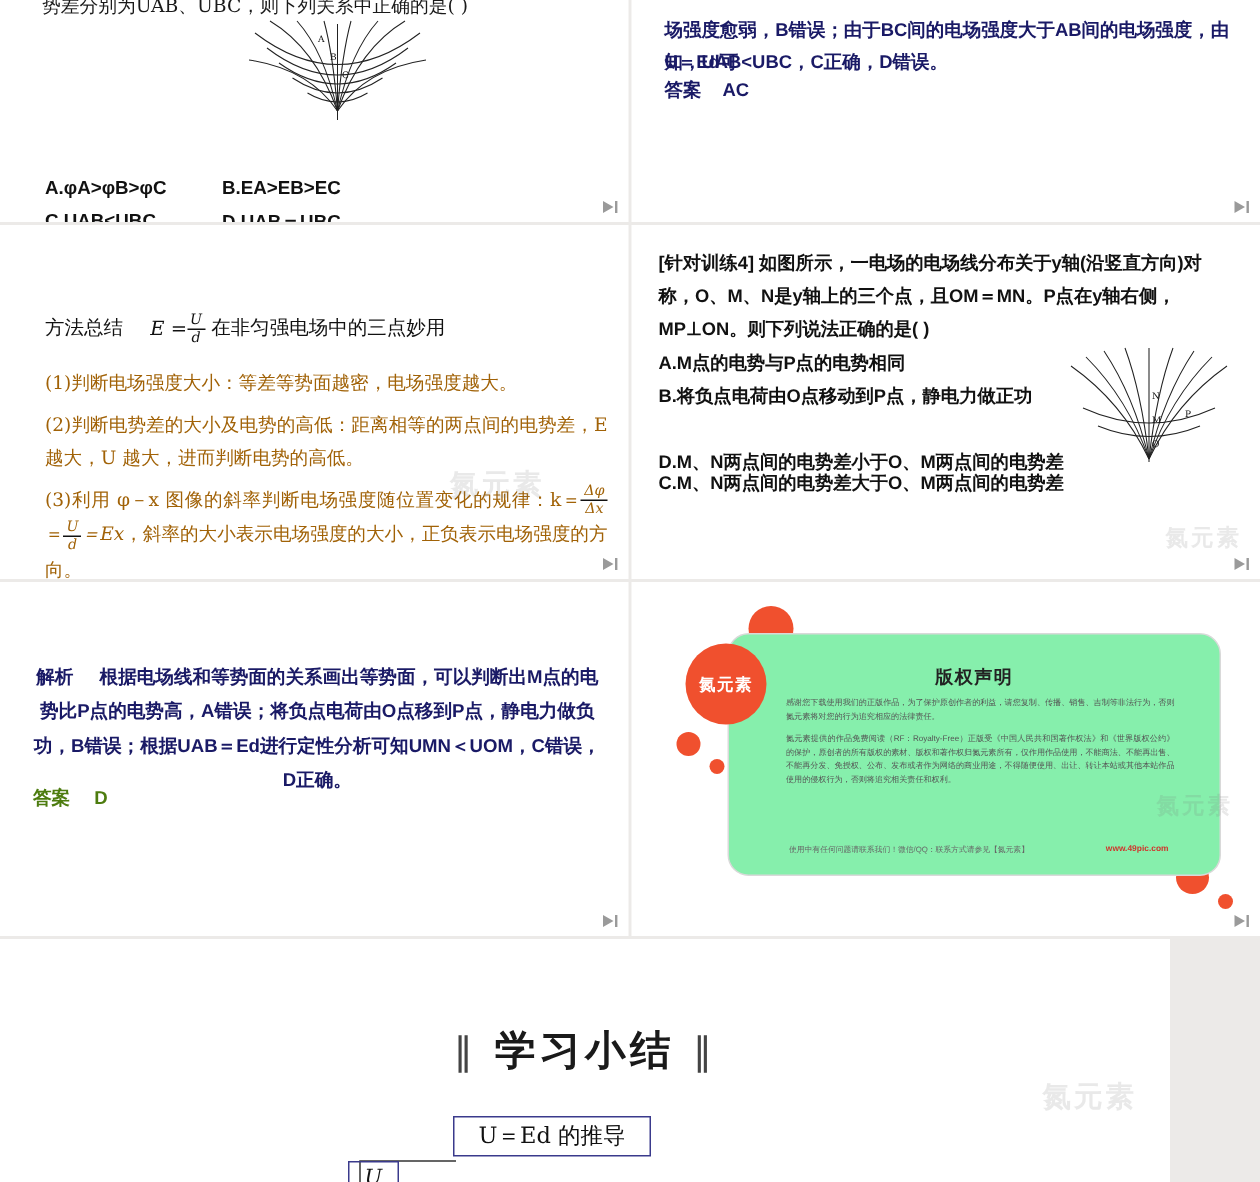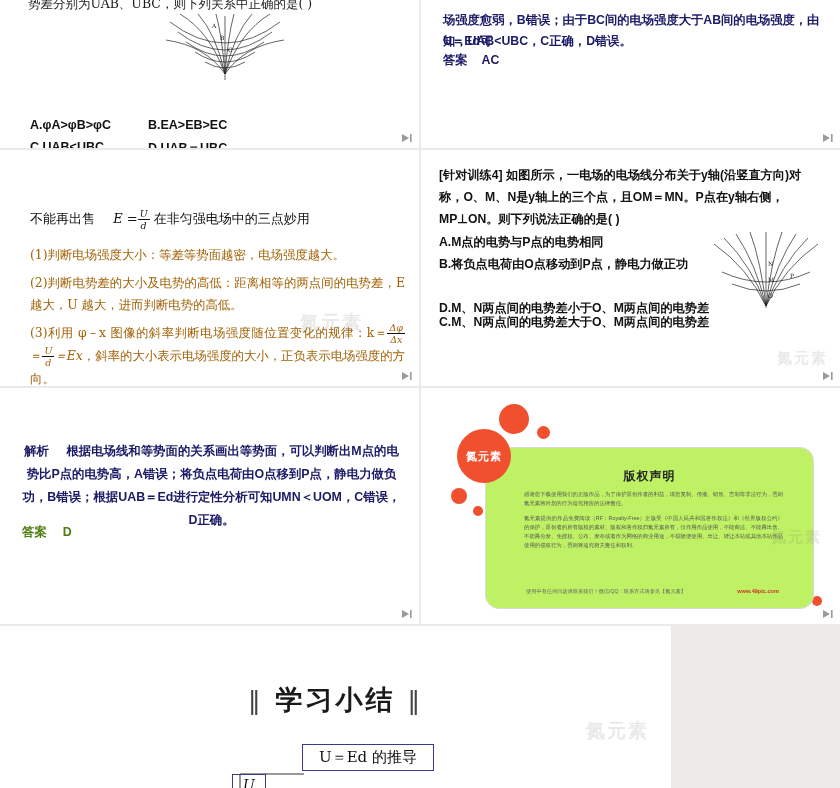--- a/index.html
+++ b/index.html
@@ -18,21 +18,21 @@
     background:#ffffff;
     box-sizing:border-box;
     overflow:hidden;
   }
   .s1{left:0;top:0;width:419px;height:148px;}
   .s2{left:421px;top:0;width:419px;height:148px;}
   .s3{left:0;top:150px;width:419px;height:236px;}
   .s4{left:421px;top:150px;width:419px;height:236px;}
   .s5{left:0;top:388px;width:419px;height:236px;text-align:center;}
   .s6{left:421px;top:388px;width:419px;height:236px;}
-  .s7{left:0;top:626px;width:671px;height:162px;}
+  .s7{left:0;top:626px;width:780px;height:162px;}
 
   .corner{
     position:absolute;right:6px;bottom:4px;
     width:12px;height:12px;
     color:#8f8f8f;font-size:11px;line-height:12px;text-align:center;
   }
   .corner svg{display:block;}
 
   
   .s1 .txt-top{
@@ -113,21 +113,21 @@
 
   
   .s6 .dot{position:absolute;border-radius:50%;background:#f0502e;}
   .s6 .logo-circle{
     position:absolute;left:36px;top:41px;width:54px;height:54px;border-radius:50%;
     background:#f0502e;color:#fff;display:flex;align-items:center;justify-content:center;
     font-size:11px;font-weight:bold;letter-spacing:1px;
   }
   .s6 .card{
     position:absolute;left:64px;top:34px;right:26px;height:160px;
-    border:1px solid #d9d9d9;border-radius:14px;background:#bef264;margin-top:25px;
+    border:1px solid #d9d9d9;border-radius:14px;background:#86efac;
   }
   .s6 .card-title{
     position:absolute;left:0;right:0;top:20px;text-align:center;
     font-size:12px;font-weight:bold;color:#222;letter-spacing:1px;
   }
   .s6 .card-p{
     position:absolute;left:38px;right:30px;
     font-size:5.4px;color:#555;line-height:9px;text-align:justify;
   }
   .s6 .cp1{top:42px;}
@@ -227,21 +227,21 @@
     <div class="corner">
       <svg width="12" height="12" viewBox="0 0 12 12">
           <polygon points="1,2 8,6 1,10" fill="#9a9a9a"></polygon>
           <rect x="9" y="2" width="1.6" height="8" fill="#9a9a9a"></rect>
         </svg>
     </div>
   </div>
 
   <div class="slide s3">
     <div class="m-title">
-      <span>不能再出售</span>
+      <span>方法总结</span>
       <span style="margin-left:14px;" class="ital">E =</span><span class="frac"><span class="n ital">U</span><span class="d ital">d</span></span>
       <span>在非匀强电场中的三点妙用</span>
     </div>
     <div class="item i1">(1)判断电场强度大小：等差等势面越密，电场强度越大。</div>
     <div class="item i2">(2)判断电势差的大小及电势的高低：距离相等的两点间的电势差，E 越大，U 越大，进而判断电势的高低。</div>
     <div class="item i3">
       <span>(3)利用 φ－x 图像的斜率判断电场强度随位置变化的规律：k＝</span><span class="frac"><span class="n ital">Δφ</span><span class="d ital">Δx</span></span><span>＝</span><span class="frac"><span class="n ital">U</span><span class="d ital">d</span></span><span class="ital">＝Ex</span><span>，斜率的大小表示电场强度的大小，正负表示电场强度的方向。</span>
     </div>
     <div class="corner">
       <svg width="12" height="12" viewBox="0 0 12 12">

